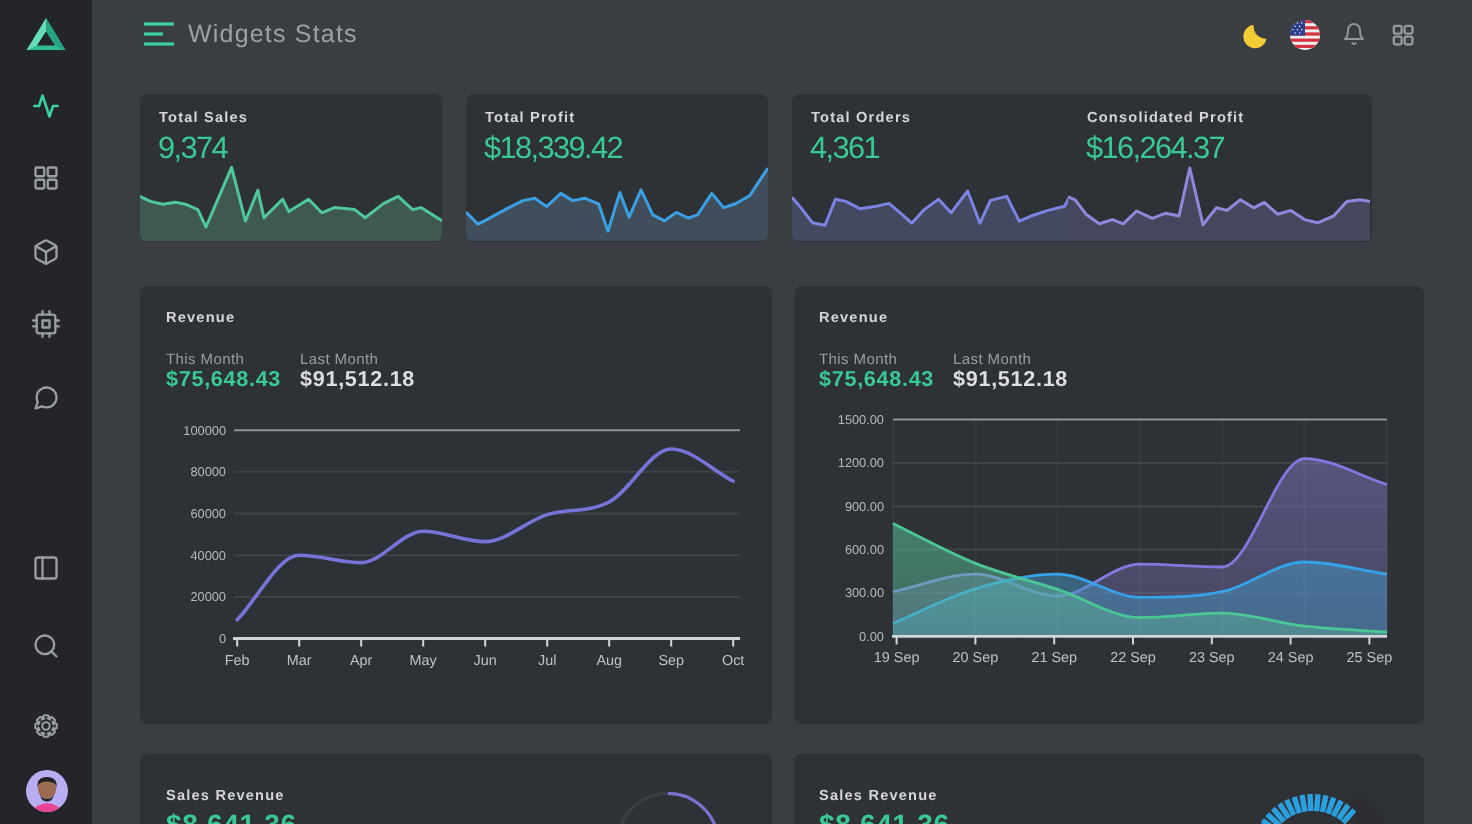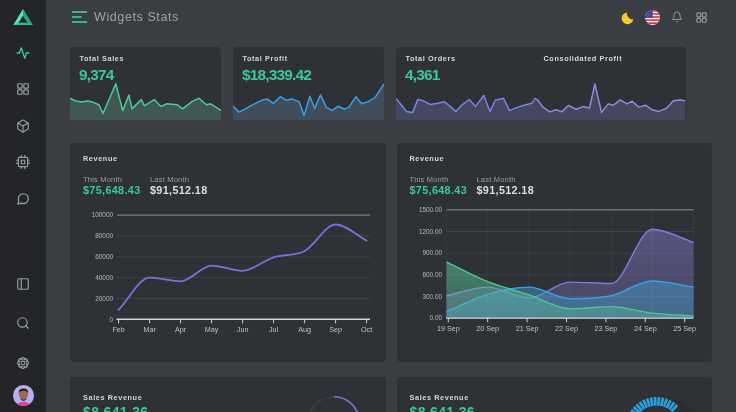--- a/index.html
+++ b/index.html
@@ -1,21 +1,21 @@
 <!DOCTYPE html>
 <html><head><meta charset="utf-8"><style>
 * { margin:0; padding:0; box-sizing:border-box; }
 html,body { width:736px; height:412px; overflow:hidden; background:#3a3d42;
   font-family:"Liberation Sans",sans-serif; }
 .sidebar { position:absolute; left:0; top:0; width:46px; height:412px; background:#232529; }
 .title { position:absolute; left:94px; top:9.5px; font-size:12.5px; font-weight:400; color:#9da0a5; letter-spacing:.6px; }
 .card { position:absolute; background:#2e3136; border-radius:4px; overflow:hidden; }
 .spark { position:absolute; left:0; bottom:0; display:block; }
 .ct { position:absolute; left:9.5px; top:7px; font-size:7.3px; font-weight:700; color:#d4d6d8; letter-spacing:.6px; }
-.cv { position:absolute; left:9px; top:19px; font-size:15.4px; font-weight:700; color:#39c997; letter-spacing:-0.8px; }
+.cv { position:absolute; left:9px; top:19px; font-size:15.4px; font-weight:400; color:#39c997; letter-spacing:-0.8px; }
 .rt { position:absolute; left:13px; top:10.5px; font-size:7.3px; font-weight:700; color:#d4d6d8; letter-spacing:.6px; }
 .lbl { position:absolute; font-size:7.5px; color:#9a9da2; letter-spacing:.2px; }
 .val { position:absolute; font-size:10.8px; font-weight:700; letter-spacing:.35px; }
 .axl { font-size:6.4px; fill:#b7b9bc; }
 .axl2 { font-size:7.2px; fill:#bfc1c4; }
 .bigchart { position:absolute; }
 </style></head><body>
 <div class="sidebar">
     <svg style="position:absolute;left:13px;top:8.5px" width="20" height="16.5" viewBox="0 0 20 16.5">
 <polygon points="10,0 20,16.5 0,16.5 10,6.6 14.6,13.7 5.4,13.7 10,6.6" fill="#2ebd94" fill-rule="evenodd"></polygon>
@@ -141,20 +141,21 @@
 <div class="card" style="left:396px;top:47px;width:152px;height:73.5px">
   <div class="ct">Total Orders</div>
     <div class="cv">4,361</div>
   <svg class="spark" width="152" height="73.5" viewBox="0 0 152 73.5">
       <path d="M0.0,51.6 L5.2,57.8 L10.3,64.4 L16.5,65.6 L21.7,52.6 L26.9,53.7 L34.1,57.4 L41.3,56.3 L48.5,54.7 L54.7,59.9 L59.9,64.6 L66.1,57.8 L73.3,52.6 L79.5,59.4 L87.8,48.5 L94.0,64.6 L99.2,53.2 L107.4,51.2 L113.6,63.6 L119.8,60.9 L128.1,58.2 L136.3,56.1 L145.6,38.8 L151.0,51.6 L151.0,73.5 L0.0,73.5 Z" fill="rgba(130,138,215,0.27)"></path>
       <path d="M0.0,51.6 L5.2,57.8 L10.3,64.4 L16.5,65.6 L21.7,52.6 L26.9,53.7 L34.1,57.4 L41.3,56.3 L48.5,54.7 L54.7,59.9 L59.9,64.6 L66.1,57.8 L73.3,52.6 L79.5,59.4 L87.8,48.5 L94.0,64.6 L99.2,53.2 L107.4,51.2 L113.6,63.6 L119.8,60.9 L128.1,58.2 L136.3,56.1 L145.6,38.8 L151.0,51.6" fill="none" stroke="#7b83e3" stroke-width="1.5" stroke-linejoin="round"></path>
     </svg>
 </div>
 <div class="card" style="left:534px;top:47px;width:152px;height:73.5px">
   <div class="ct">Consolidated Profit</div>
+    <div class="cv">$16,264.37</div>
   <svg class="spark" width="152" height="73.5" viewBox="0 0 152 73.5">
       <path d="M0.0,51.5 L3.6,52.9 L9.0,60.1 L15.6,64.9 L22.3,62.8 L27.6,64.9 L34.3,58.5 L42.2,62.2 L48.9,59.6 L55.5,61.0 L60.9,37.0 L67.5,65.4 L74.2,56.9 L79.5,58.2 L86.2,52.9 L92.8,56.9 L98.2,54.2 L104.8,60.1 L111.5,58.2 L118.2,62.8 L124.8,64.4 L132.8,61.0 L139.4,53.7 L146.0,52.9 L151.0,53.7 L151.0,73.5 L0.0,73.5 Z" fill="rgba(148,140,218,0.24)"></path>
       <path d="M0.0,51.5 L3.6,52.9 L9.0,60.1 L15.6,64.9 L22.3,62.8 L27.6,64.9 L34.3,58.5 L42.2,62.2 L48.9,59.6 L55.5,61.0 L60.9,37.0 L67.5,65.4 L74.2,56.9 L79.5,58.2 L86.2,52.9 L92.8,56.9 L98.2,54.2 L104.8,60.1 L111.5,58.2 L118.2,62.8 L124.8,64.4 L132.8,61.0 L139.4,53.7 L146.0,52.9 L151.0,53.7" fill="none" stroke="#9188dd" stroke-width="1.5" stroke-linejoin="round"></path>
     </svg>
 </div>
 
 <div class="card" style="left:70px;top:143px;width:315.5px;height:218.5px">
   <div class="rt">Revenue</div>
   <div class="lbl" style="left:13px;top:31.5px">This Month</div>
   <div class="val" style="left:13px;top:41px;color:#39c997">$75,648.43</div>

